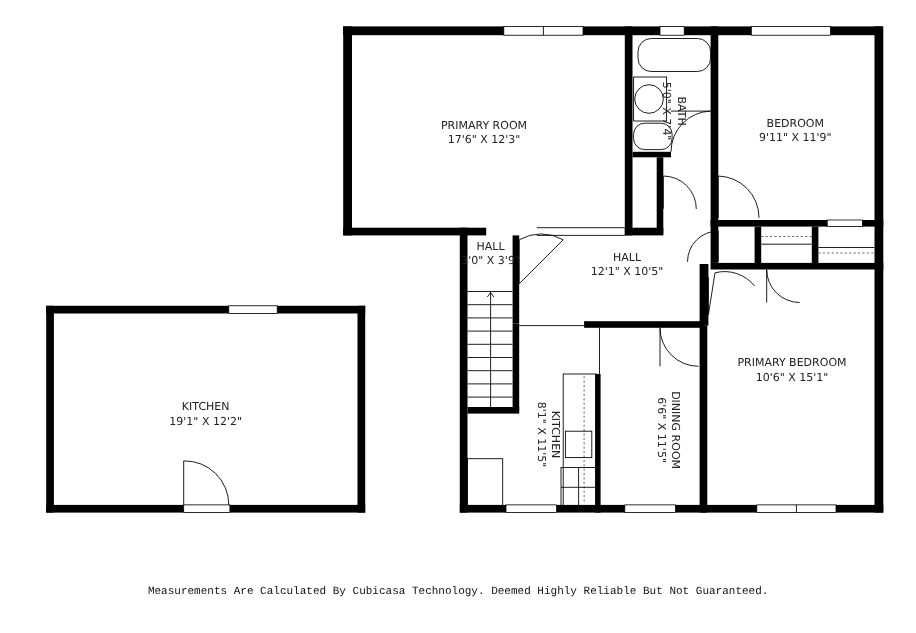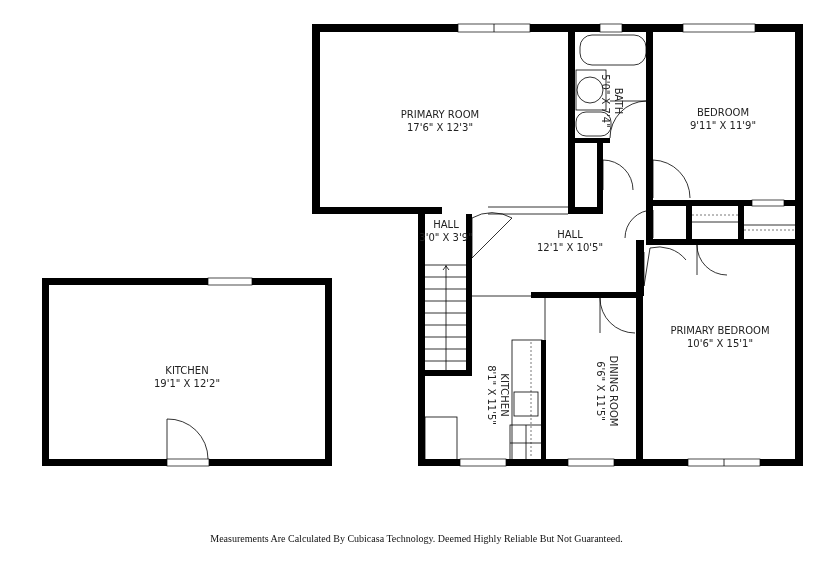--- a/index.html
+++ b/index.html
@@ -4,21 +4,21 @@
 <style>
   html, body { margin: 0; padding: 0; background: #ffffff; }
   body { width: 833px; height: 575px; position: relative; overflow: hidden; font-family: "DejaVu Sans", sans-serif; }
   svg { position: absolute; left: 0; top: 0; }
   .wall { fill: #000; }
   .thin { fill: none; stroke: #000; stroke-width: 0.8; }
   .win { fill: #fff; stroke: #000; stroke-width: 0.7; }
   .dash { fill: none; stroke: #555; stroke-width: 0.8; stroke-dasharray: 2 2; }
   .lbl { position: absolute; font-family: "DejaVu Sans", sans-serif; font-size: 10px; color: #222; text-align: center; line-height: 13px; white-space: nowrap; }
   .vert { transform-origin: center center; }
-  .footer { position: absolute; left: 0; width: 833px; top: 533px; text-align: center; font-size: 10px; color: #111; font-family: Liberation Serif, serif; }
+  .footer { position: absolute; left: 0; width: 833px; top: 533px; text-align: center; font-size: 10px; color: #111; font-family: Liberation Mono, monospace; }
 </style>
 </head>
 <body>
 
 <svg width="833" height="575" viewBox="0 0 833 575">
 
   <g>
     <rect class="wall" x="42" y="278" width="290" height="7"></rect>
     <rect class="wall" x="42" y="459" width="290" height="7"></rect>
     <rect class="wall" x="42" y="278" width="7" height="188"></rect>

